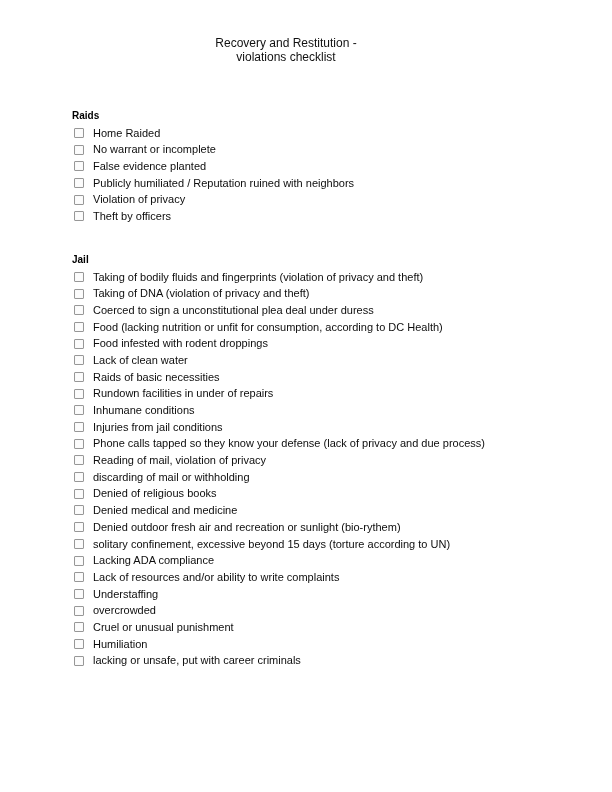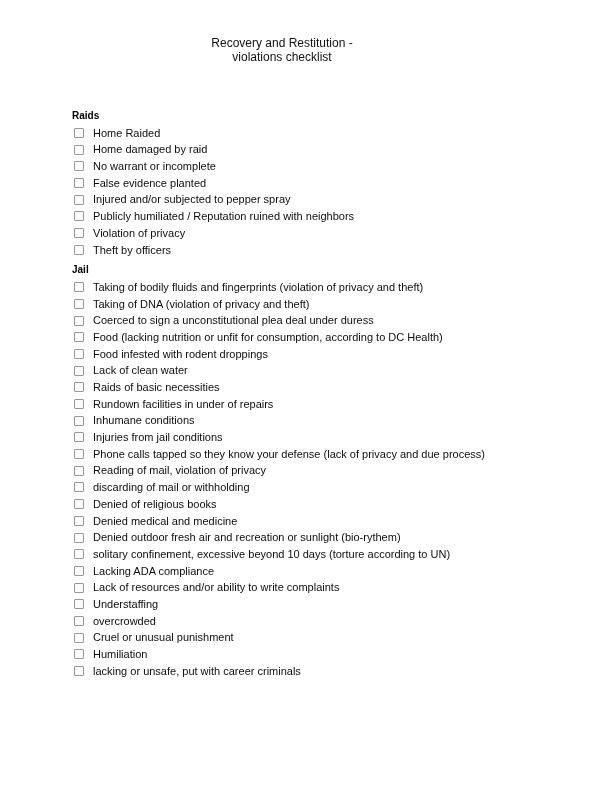--- a/index.html
+++ b/index.html
@@ -8,41 +8,42 @@
     background: #ffffff;
   }
   .page {
     position: relative;
     width: 544px;
     height: 792px;
     background: #ffffff;
     font-family: "Liberation Sans", sans-serif;
     color: #0d0d0d;
     overflow: hidden;
+    padding-left: 8px;
   }
   .doc-title {
     position: absolute;
     top: 36px;
     left: 0;
     width: 100%;
     box-sizing: border-box;
     padding-left: 20px;
     text-align: center;
     font-size: 12px;
     line-height: 14px;
     color: #111111;
   }
   .checklist {
     position: absolute;
     top: 108px;
     left: 72px;
     right: 40px;
   }
   .section + .section {
-    margin-top: 4px;
+    margin-top: 27px;
   }
   .section-heading {
     font-size: 10px;
     font-weight: 700;
     height: 16.7px;
     line-height: 16.7px;
     color: #000000;
   }
   .row {
     display: flex;
@@ -77,39 +78,31 @@
   </div>
   <div class="checklist">
   <section class="section">
     <div class="section-heading">Raids</div>
     <div class="section-items">
   <div class="row">
     <span class="checkbox"></span>
     <span class="row-label">Home Raided</span>
   </div>
 
-  <div class="row">
-    <span class="checkbox"></span>
-    <span class="row-label">Home damaged by raid</span>
-  </div>
 
   <div class="row">
     <span class="checkbox"></span>
     <span class="row-label">No warrant or incomplete</span>
   </div>
 
   <div class="row">
     <span class="checkbox"></span>
     <span class="row-label">False evidence planted</span>
   </div>
 
-  <div class="row">
-    <span class="checkbox"></span>
-    <span class="row-label">Injured and/or subjected to pepper spray</span>
-  </div>
 
   <div class="row">
     <span class="checkbox"></span>
     <span class="row-label">Publicly humiliated / Reputation ruined with neighbors</span>
   </div>
 
   <div class="row">
     <span class="checkbox"></span>
     <span class="row-label">Violation of privacy</span>
   </div>
@@ -200,21 +193,21 @@
     <span class="row-label">Denied medical and medicine</span>
   </div>
 
   <div class="row">
     <span class="checkbox"></span>
     <span class="row-label">Denied outdoor fresh air and recreation or sunlight (bio-rythem)</span>
   </div>
 
   <div class="row">
     <span class="checkbox"></span>
-    <span class="row-label">solitary confinement, excessive beyond 10 days (torture according to UN)</span>
+    <span class="row-label">solitary confinement, excessive beyond 15 days (torture according to UN)</span>
   </div>
 
   <div class="row">
     <span class="checkbox"></span>
     <span class="row-label">Lacking ADA compliance</span>
   </div>
 
   <div class="row">
     <span class="checkbox"></span>
     <span class="row-label">Lack of resources and/or ability to write complaints</span>

